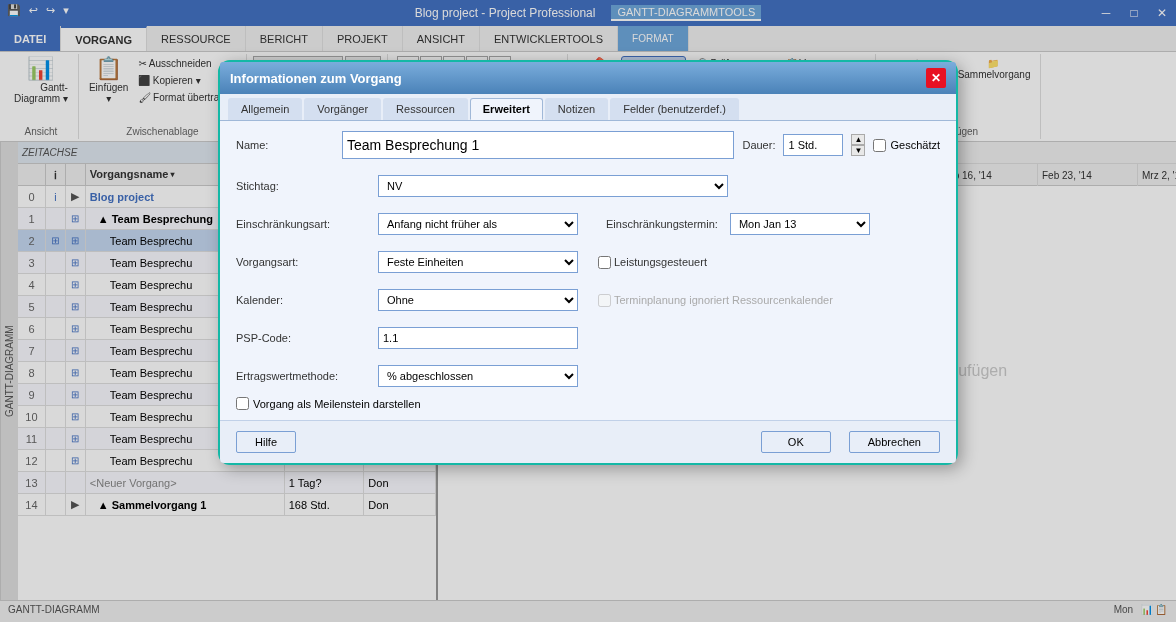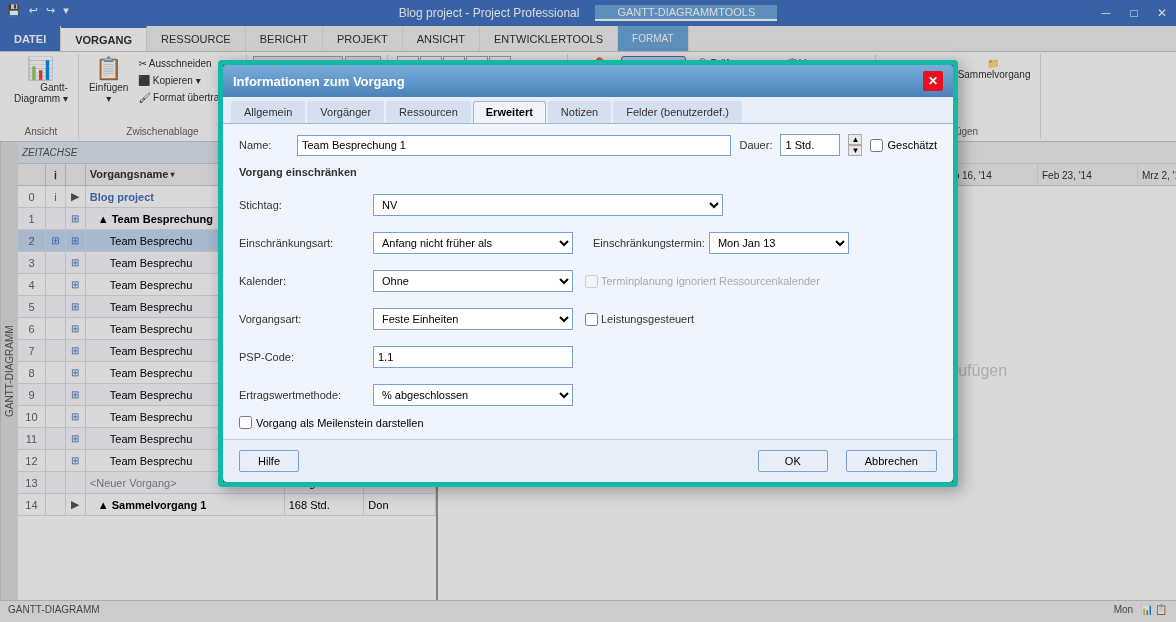--- a/index.html
+++ b/index.html
@@ -234,22 +234,22 @@
       top: 0; left: 0; right: 0; bottom: 0;
       background: rgba(0,0,0,0.15);
       z-index: 100;
       display: flex;
       align-items: flex-start;
       justify-content: center;
       padding-top: 60px;
     }
     #dialog {
       background: #404040;
-      border: 5px solid #14b8a6;
-      border-radius: 4px;
+      border: 2px solid #14b8a6;
+      border-radius: 12px;
       box-shadow: 4px 4px 16px rgba(0,0,0,0.3);
       width: 740px;
       min-height: 380px;
       position: relative;
     }
     #dialog-titlebar {
       background: linear-gradient(to bottom, #7aaddc, #4a82b8);
       color: white;
       font-size: 13px;
       font-weight: bold;
@@ -302,25 +302,26 @@
     }
     .dlg-name-row {
       display: flex;
       align-items: center;
       margin-bottom: 10px;
       gap: 8px;
     }
     .dlg-label { font-size: 11px; color: #333; min-width: 50px; }
     .dlg-name-input {
       flex: 1;
-      height: 21px;
+      height: 28px;
       border: 1px solid #7a9fd4;
       background: white;
-      font-size: 11px;
+      font-size: 14px;
       padding: 0 4px;
+      margin-left: 48px;
     }
     .dlg-dauer-label { font-size: 11px; color: #333; margin-left: 0; }
     .dlg-dauer-input {
       width: 60px;
       height: 22px;
       border: 1px solid #7a9fd4;
       background: white;
       font-size: 11px;
       padding: 0 4px;
     }
@@ -347,21 +348,21 @@
       font-size: 11px;
       font-weight: bold;
       color: #333;
       margin-bottom: 8px;
       margin-top: 4px;
     }
     .dlg-form-row {
       display: flex;
       align-items: center;
       margin-bottom: 8px;
-      gap: 4px;
+      gap: 12px;
       margin-top: 16px;
     }
     .dlg-field-label {
       font-size: 11px;
       color: #333;
       min-width: 130px;
     }
     .dlg-select {
       height: 22px;
       border: 1px solid #7a9fd4;
@@ -420,21 +421,21 @@
 
 <div id="titlebar">
   <div id="qat">
     <span>💾</span>
     <span>↩</span>
     <span>↪</span>
     <span>▾</span>
   </div>
   <div style="display:flex; align-items:center; gap:16px;">
     <span style="font-size:12px;color:white;">Blog project - Project Professional</span>
-    <span style="background:#6fa8dc; padding:1px 22px; font-size:11px; border-bottom:2px solid #fff;">GANTT-DIAGRAMMTOOLS</span>
+    <span style="background:#6fa8dc; padding:1px 6px; font-size:11px; border-bottom:2px solid #fff;">GANTT-DIAGRAMMTOOLS</span>
   </div>
   <div class="win-controls">
     <div class="win-btn">─</div>
     <div class="win-btn">□</div>
     <div class="win-btn close">✕</div>
   </div>
 </div>
 
 <div id="ribbon-tabs">
   <div class="ribbon-tab datei">DATEI</div>
@@ -878,21 +879,20 @@
         <div class="dlg-spinner">
           <div class="dlg-spin-btn">▲</div>
           <div class="dlg-spin-btn">▼</div>
         </div>
         <label style="display:flex;align-items:center;gap:2px;font-size:11px;">
           <input type="checkbox" class="dlg-checkbox" style="">
           <span>Geschätzt</span>
         </label>
       </div>
 
-      <div class="dlg-section-title">Vorgang einschränken</div>
 
       <div class="dlg-form-row">
         <span class="dlg-field-label">Stichtag:</span>
         <select class="dlg-select dlg-select-full">
           <option>NV</option>
         </select>
       </div>
 
       <div class="dlg-form-row">
         <span class="dlg-field-label">Einschränkungsart:</span>
@@ -902,44 +902,44 @@
           <option>Ende nicht früher als</option>
           <option>Ende nicht später als</option>
         </select>
         <span class="dlg-termin-label">Einschränkungstermin:</span>
         <select class="dlg-termin-select">
           <option>Mon Jan 13</option>
         </select>
       </div>
 
       <div class="dlg-form-row">
-        <span class="dlg-field-label">Kalender:</span>
-        <select class="dlg-select" style="width:200px;">
-          <option>Ohne</option>
-        </select>
-        <label class="dlg-leistung-check disabled" style="margin-left:8px; color:#aaa;">
-          <input type="checkbox" disabled="" style="">
-          <span>Terminplanung ignoriert Ressourcenkalender</span>
-        </label>
-      </div>
-
-      <div class="dlg-form-row">
         <span class="dlg-field-label">Vorgangsart:</span>
         <select class="dlg-select" style="width:200px;">
           <option>Feste Einheiten</option>
           <option>Feste Dauer</option>
           <option>Feste Arbeit</option>
         </select>
         <label class="dlg-leistung-check">
           <input type="checkbox" style="">
           <span>Leistungsgesteuert</span>
         </label>
       </div>
 
       <div class="dlg-form-row">
+        <span class="dlg-field-label">Kalender:</span>
+        <select class="dlg-select" style="width:200px;">
+          <option>Ohne</option>
+        </select>
+        <label class="dlg-leistung-check disabled" style="margin-left:8px; color:#aaa;">
+          <input type="checkbox" disabled="" style="">
+          <span>Terminplanung ignoriert Ressourcenkalender</span>
+        </label>
+      </div>
+
+      <div class="dlg-form-row">
         <span class="dlg-field-label">PSP-Code:</span>
         <input type="text" class="dlg-input" style="width: 200px;" value="1.1">
       </div>
 
       <div class="dlg-form-row">
         <span class="dlg-field-label">Ertragswertmethode:</span>
         <select class="dlg-select" style="width:200px;">
           <option>% abgeschlossen</option>
           <option>Physikalisch abgeschlossen</option>
         </select>

